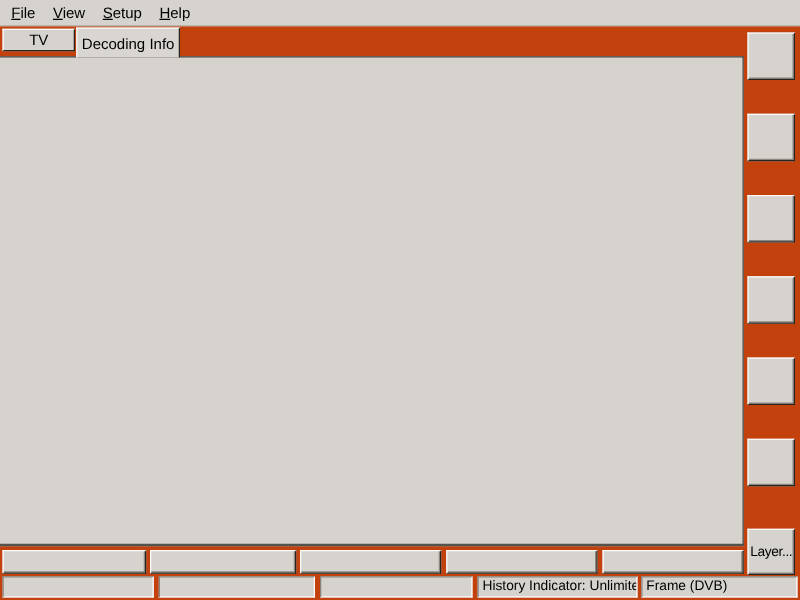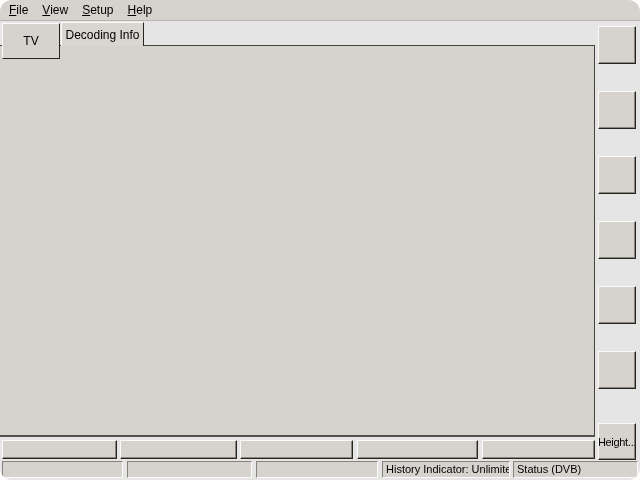--- a/index.html
+++ b/index.html
@@ -1,25 +1,25 @@
 <!DOCTYPE html>
 <html><head>
 <meta charset="utf-8">
 <style>
   html,body{margin:0;padding:0;}
   body{font-family:"Liberation Sans","DejaVu Sans",sans-serif;}
-  #screen{position:relative;width:640px;height:480px;background:#e5e5e5;overflow:hidden;
-          font-size:12px;color:#000;border-radius:12px;}
+  #screen{position:relative;width:640px;height:480px;background:#c2410c;overflow:hidden;
+          font-size:12px;color:#000;}
   
   .menubar{position:absolute;left:0;top:0;width:640px;height:21px;background:#d6d3ce;
            border-bottom:1px solid #b8b5af;display:flex;align-items:center;padding-left:2px;box-sizing:border-box;}
   .menu-item{padding:2px 7px;cursor:default;}
   .menu-item u{text-decoration:underline;}
   
-  .tab{position:absolute;height:36px;top:23px;background:#d6d3ce;
+  .tab{position:absolute;height:18px;top:23px;background:#d6d3ce;
        border:1px solid;border-color:#fbfaf8 #26261f #26261f #fbfaf8;
        box-sizing:border-box;display:flex;align-items:center;justify-content:center;z-index:3;}
   .tab.active{top:22px;height:24px;border-bottom:none;background:#d9d6d1;}
   
   .mainpanel{position:absolute;left:0;top:45px;width:595px;height:392px;background:#d6d3ce;
              border-top:1px solid #44423e;border-right:1px solid #44423e;border-bottom:2px solid #55524c;
              box-sizing:border-box;z-index:1;}
   
   .groupbox{position:absolute;border:1px solid #8a8680;border-radius:1px;
             box-shadow:1px 1px 0 #f6f5f2, inset 1px 1px 0 #f6f5f2;}
@@ -178,28 +178,28 @@
     </div>
   </div>
 
   <button class="softkey right" style="top:26px;"></button>
   <button class="softkey right" style="top:91px;"></button>
   <button class="softkey right" style="top:156px;"></button>
   <button class="softkey right" style="top:221px;"></button>
   <button class="softkey right" style="top:286px;"></button>
   <button class="softkey right" style="top:351px;"></button>
   <button class="softkey right" style="top:423px;height:37px;">
-    <span>Height...</span>
+    <span>Layer...</span>
   </button>
 
   <button class="softkey bottom" style="left:2px;width:115px;"></button>
   <button class="softkey bottom" style="left:120px;width:117px;"></button>
   <button class="softkey bottom" style="left:240px;width:113px;"></button>
   <button class="softkey bottom" style="left:357px;width:121px;"></button>
   <button class="softkey bottom" style="left:482px;width:113px;"></button>
 
   <div class="statusseg" style="left:2px;width:121px;"></div>
   <div class="statusseg" style="left:127px;width:125px;"></div>
   <div class="statusseg" style="left:256px;width:122px;"></div>
   <div class="statusseg" style="left:382px;width:128px;">History Indicator: Unlimited</div>
-  <div class="statusseg" style="left:513px;width:125px;">Status (DVB)</div>
+  <div class="statusseg" style="left:513px;width:125px;">Frame (DVB)</div>
 
 </div>
 
 </body></html>

